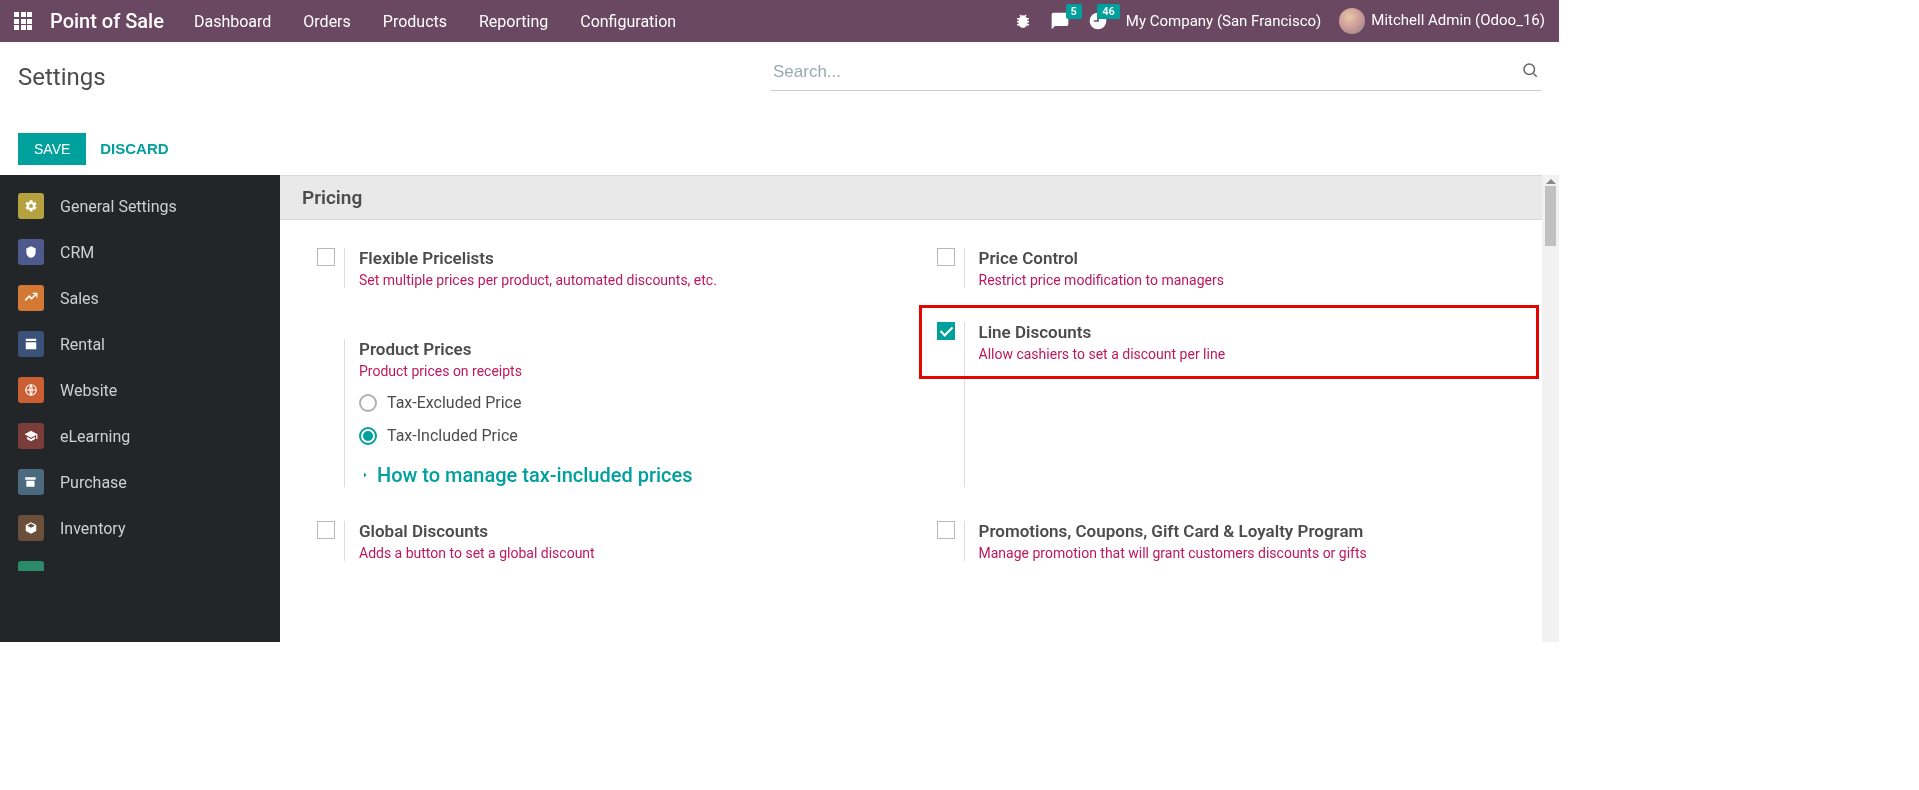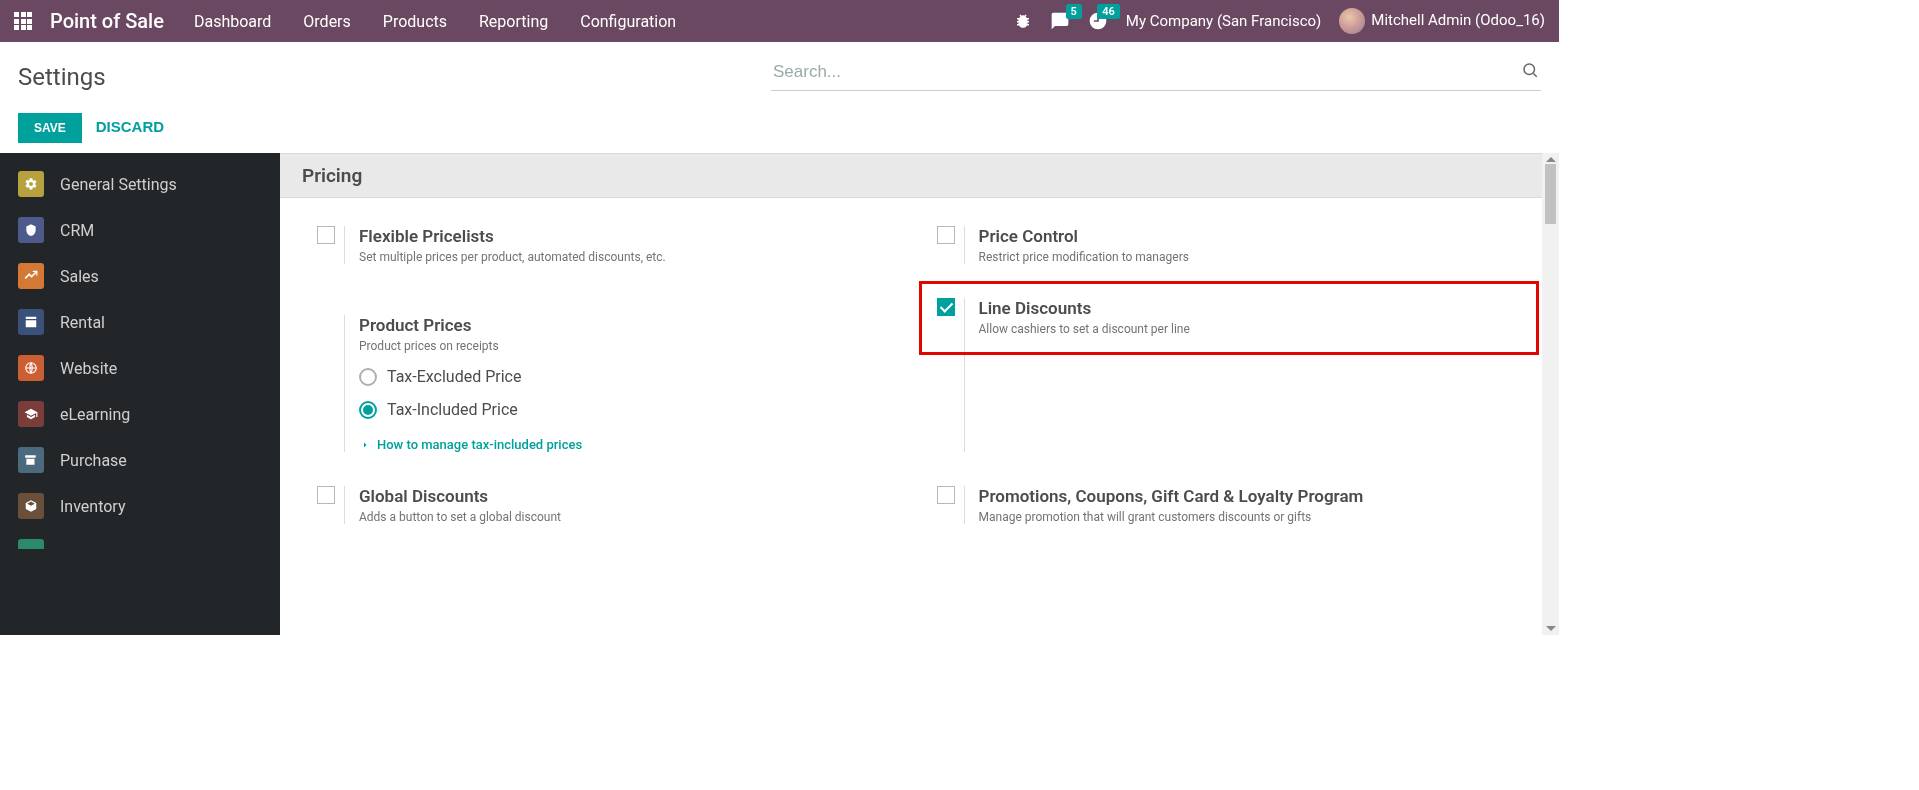--- a/index.html
+++ b/index.html
@@ -20,21 +20,21 @@
   
   
   .control { padding:12px 18px 0 18px; }
   .cp-top { display:flex; align-items:flex-end; }
   .page-title { font-size:24px; font-weight:400; color:#4c4c4c;}
   .search-wrap { margin-left:auto; width:770px; display:flex; align-items:center; border-bottom:1px solid #ccc; padding:4px 2px;}
   .search-input { flex:1; border:none; outline:none; font-size:17px; color:#555; padding:4px 0;}
   .search-input::placeholder{ color:#9aa;}
   .search-icon svg{ width:18px; height:18px; color:#666;}
   .cp-bottom{ margin-top:22px; margin-bottom:10px;}
-  .btn-save { background:#00a09d; color:#fff; border:none; padding:8px 16px; font-size:12px; font-weight:700; cursor:pointer; margin-right:10px;}
+  .btn-save { background:#00a09d; color:#fff; border:none; padding:8px 16px; font-size:14px; font-weight:400; cursor:pointer; margin-right:10px;margin-top:20px;}
   .btn-discard { background:none; border:none; color:#00a09d; font-size:15px; font-weight:600; cursor:pointer;}
   
   
   .body-row { display:flex; position:relative; height:calc(642px - 42px - 118px);}
   .scroll-track{ position:absolute; right:0; top:0; width:17px; height:100%; background:#f1f1f1; display:flex; flex-direction:column; align-items:center;}
   .scroll-arrow{width:0;height:0;border-left:5px solid transparent;border-right:5px solid transparent;}
   .scroll-arrow.up{border-bottom:5px solid #888; margin-top:4px;}
   .scroll-arrow.down{border-top:5px solid #888; margin-top:auto; margin-bottom:4px;}
   .scroll-thumb{ width:11px; background:#c1c1c1; height:60px; margin-top:2px;}
   
@@ -52,28 +52,28 @@
   .main { flex:1; position:relative;}
   .section-head{ background:#e9e9e9; border-top:1px solid #d8d8d8; border-bottom:1px solid #d8d8d8; padding:10px 22px; font-size:19px; font-weight:600; color:#4c4c4c;}
   .settings-grid{ display:grid; grid-template-columns: 1fr 1fr; padding:28px 30px 10px 30px; column-gap:20px; row-gap:34px;}
   .setting{ display:flex; align-items:flex-start; gap:18px; border-left:1px solid #ddd; padding-left:14px; position:relative;}
   .setting .check-col{ margin-left:-48px; width:30px; display:flex; justify-content:center;}
   .setting .check{ width:18px; height:18px; border:1px solid #b8b8b8; background:#fff; cursor:pointer; position:relative;}
   .setting .check.checked{ background:#00a09d; border-color:#00a09d;}
   .setting .check.checked::after{content:""; position:absolute; left:5px; top:1px; width:5px; height:10px; border:solid #fff; border-width:0 2px 2px 0; transform:rotate(45deg);}
   .setting .content{ flex:1;}
   .setting .title{ font-size:17px; font-weight:600; color:#4c4c4c; margin-bottom:4px;}
-  .setting .desc{ font-size:12px; color:#737373;}
+  .setting .desc{ font-size:14px; color:#be185d;}
   .no-check .check-col{visibility:hidden;}
   .radio-row{ display:flex; align-items:center; gap:10px; margin-top:14px; cursor:pointer;}
   .radio{ width:18px; height:18px; border:2px solid #b0b0b0; border-radius:50%; display:inline-flex; align-items:center; justify-content:center;}
   .radio.sel{ border-color:#00a09d;}
   .radio.sel::after{ content:""; width:10px; height:10px; background:#00a09d; border-radius:50%;}
   .radio-label{ font-size:16px; color:#4c4c4c;}
-  .link-row{ margin-top:18px; color:#00a09d; font-size:13px; font-weight:500; display:flex; align-items:center; gap:6px; cursor:pointer;}
+  .link-row{ margin-top:18px; color:#00a09d; font-size:20px; font-weight:500; display:flex; align-items:center; gap:6px; cursor:pointer;}
   .link-row svg{width:12px;height:12px;fill:#00a09d;}
   .highlight{ border:3px solid #e10600; position:absolute; pointer-events:none;}
 </style>
 </head>
 <body>
 
 <div class="navbar">
   <div class="apps-icon">
       <div></div>
       <div></div>

